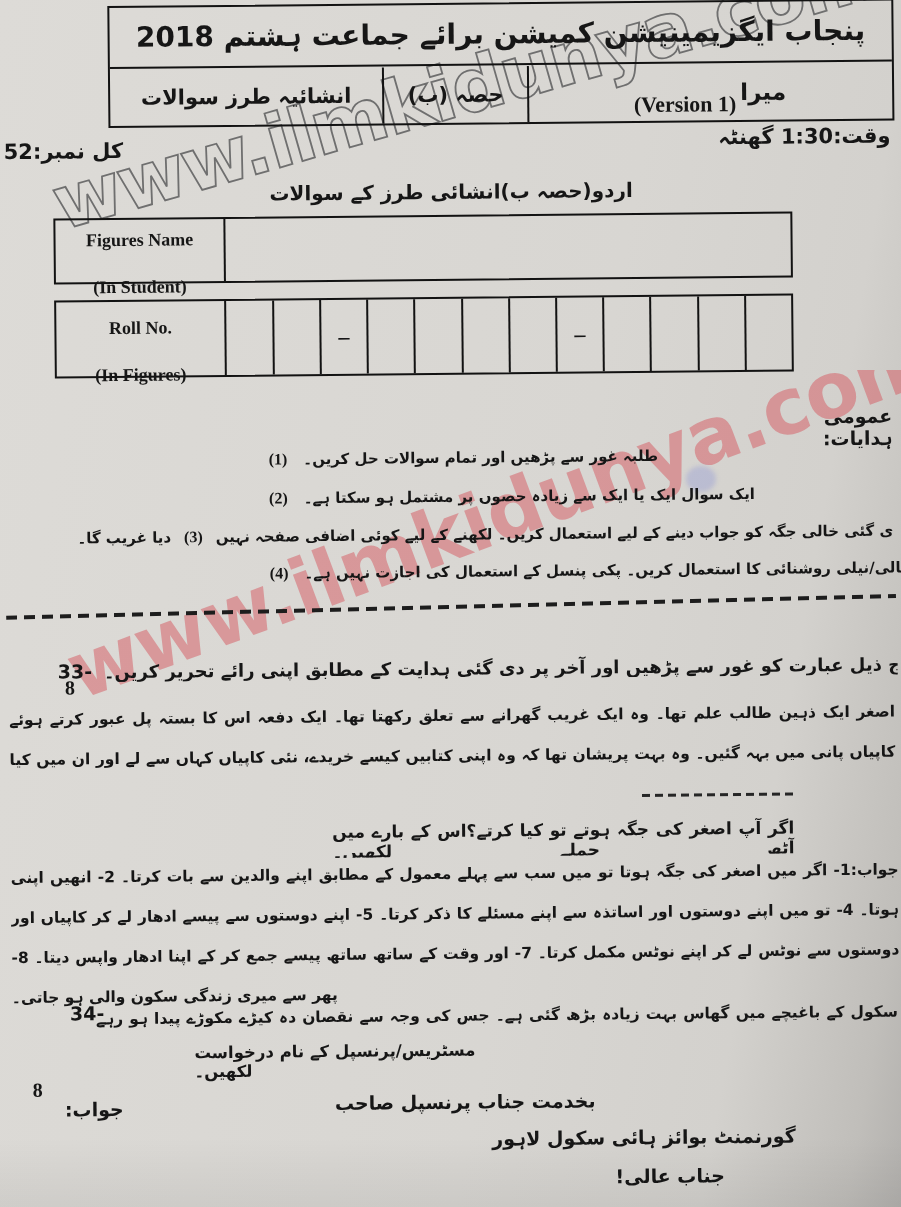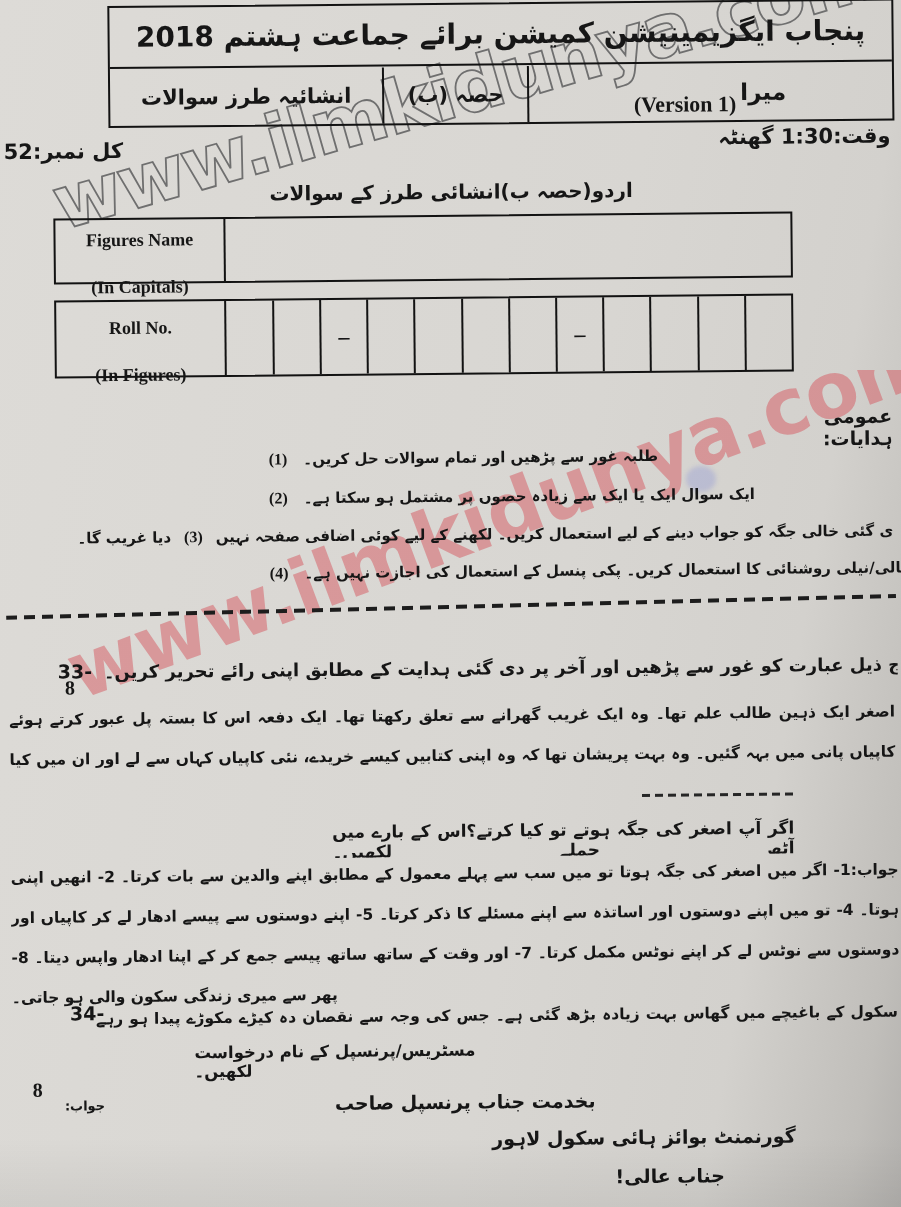--- a/index.html
+++ b/index.html
@@ -71,21 +71,21 @@
   .uline{direction:rtl;font-weight:bold;font-size:15.5px;height:40px;line-height:38px;
          overflow:hidden;text-align:justify;text-align-last:justify;}
   .uline-last{text-align:left;text-align-last:left;}
   .passage{left:8px;top:700px;width:886px;}
   .ans33{left:8px;top:858px;width:888px;}
   .subprompt{left:330px;top:824px;width:462px;font-size:17px;font-weight:bold;direction:rtl;
              text-align:justify;text-align-last:justify;height:36px;overflow:hidden;}
   .q34l1{left:92px;top:1000px;width:802px;}
   .q34l2{left:190px;top:1044px;width:340px;font-size:16.5px;font-weight:bold;direction:rtl;text-align:left;}
 
-  .ans34-label{left:60px;top:1098px;font-size:13px;}
+  .ans34-label{left:60px;top:1098px;font-size:19px;}
   .ans34-l1{left:330px;top:1094px;font-size:19px;}
   .ans34-l2{left:487px;top:1131px;font-size:19px;}
   .ans34-l3{left:610px;top:1170px;font-size:19px;}
 
   
   svg.wm{position:absolute;pointer-events:none;}
   .wm-top{left:20px;top:0;}
   .wm-mid{left:0;top:370px;}
   svg.wm text{font-family:"DejaVu Sans",sans-serif;font-weight:bold;}
   .smudge{left:686px;top:466px;width:30px;height:26px;border-radius:50%;
@@ -122,21 +122,21 @@
       </div>
     </div>
 
     <div class="abs meta-time urdu rtl">وقت:1:30 گھنٹہ</div>
     <div class="abs meta-marks urdu rtl">کل نمبر:52</div>
     <div class="abs sec-title urdu rtl">اردو(حصہ ب)انشائی طرز کے سوالات</div>
 
     <div class="abs stb">
       <div class="stb-label">
         <span class="latin">Figures Name</span>
-        <span class="latin">(In Capitals)</span>
+        <span class="latin">(In Student)</span>
       </div>
       <div class="stb-value"></div>
     </div>
 
     <div class="abs rtb">
       <div class="stb-label" style="width:168px;">
         <span class="latin">Roll No.</span>
         <span class="latin">(In Figures)</span>
       </div>
       <div class="rtb-cells">

